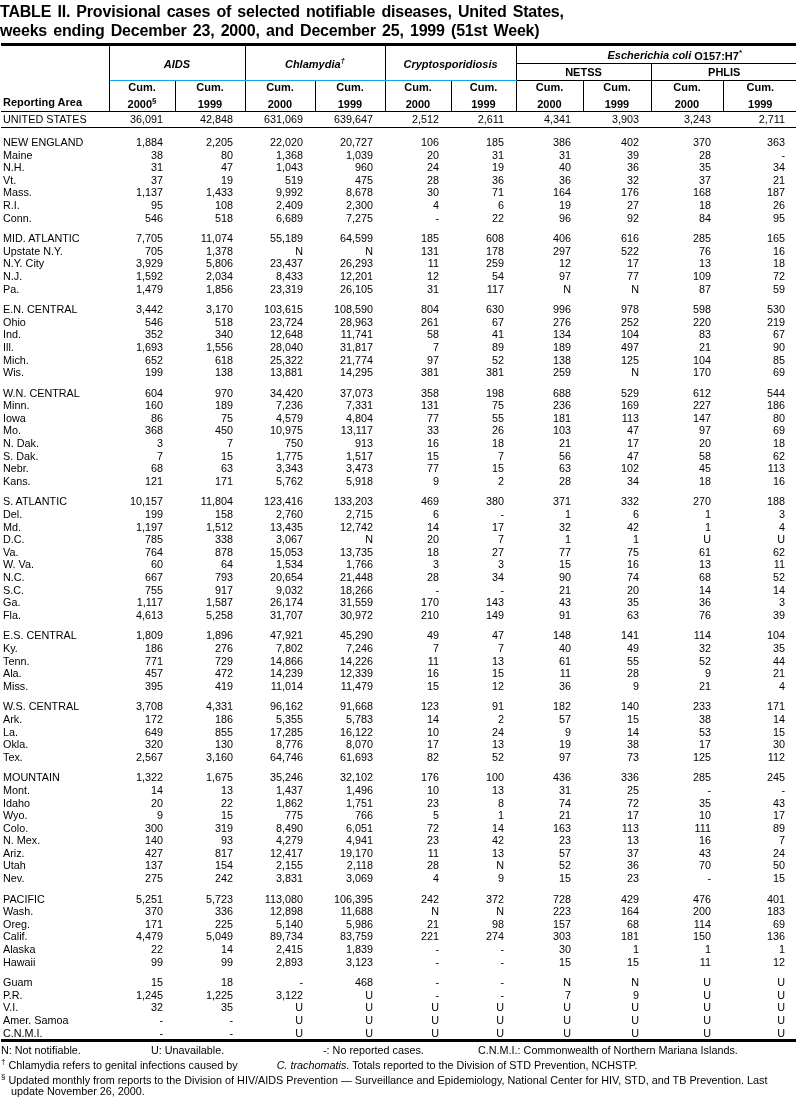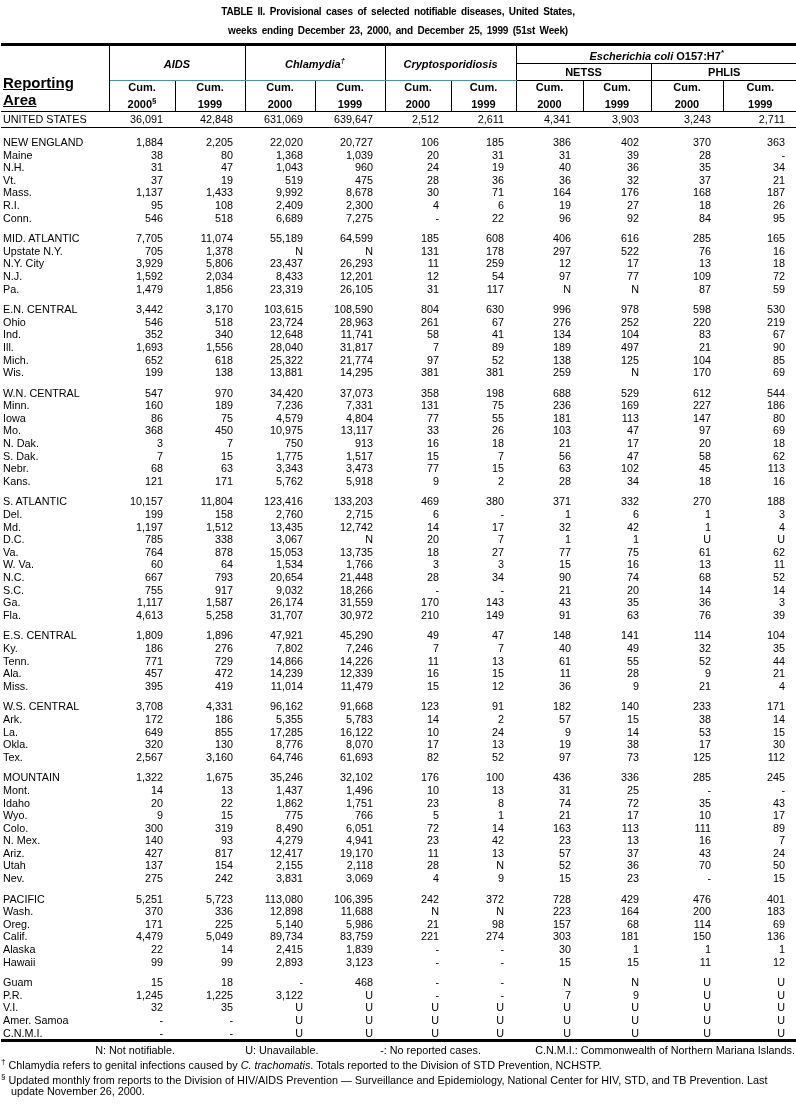--- a/index.html
+++ b/index.html
@@ -6,23 +6,23 @@
     margin: 0; padding: 0;
     width: 796px; height: 1113px;
     overflow: hidden;
     background: #ffffff;
     color: #000000;
     font-family: "Liberation Sans", "DejaVu Sans", sans-serif;
   }
   .page { width: 796px; }
 
   .title {
-    text-align: center;
+    text-align: left;
     font-weight: bold;
-    font-size: 10px;
+    font-size: 16px;
     line-height: 19px;
     padding-top: 2px;
     letter-spacing: -0.2px;
     word-spacing: 2px;
   }
 
   table.main {
     width: 794px;
     margin: 3px 1px 0 1px;
     border-collapse: collapse;
@@ -31,22 +31,21 @@
     border-bottom: 3px solid #000;
   }
 
   
   thead th { font-weight: bold; font-size: 11px; padding: 0; text-align: center; vertical-align: middle; }
   th.reporting {
     text-align: left; vertical-align: bottom;
     padding: 0 0 3px 2px;
     border-right: 1px solid #000;
     border-bottom: 1.5px solid #000;
-    font-size: 15px;
-    text-decoration: underline;
+    font-size: 11px;
   }
   th.group { border-bottom: 1px solid #0ea5e9; height: 17px; font-style: italic; }
   th.bl { border-left: 1px solid #000; }
   th.ecoli { border-bottom: 1px solid #000; border-left: 1px solid #000; height: 17px; font-size: 11px; }
   th.subgroup { border-bottom: 1px solid #000; height: 16px; margin-left: 32px; }
   th.cum {
     border-left: 1px solid #000;
     border-bottom: 1.5px solid #000;
     height: 30px;
     font-size: 11px; line-height: 13px;
@@ -66,27 +65,27 @@
   tr.row-total td { height: 15px; border-bottom: 1px solid #000; vertical-align: middle; }
   tr.spacer td { height: 8px; line-height: 8px; }
 
   
   .footnotes {
     margin: 0 1px;
     padding-top: 2px;
     font-size: 10.8px;
     line-height: 12px;
   }
-  .legend { display: flex; justify-content: flex-end; }
+  .legend { display: flex; }
   .legend .l1 { width: 150px; }
   .legend .l2 { width: 135px; }
-  .legend .l3 { width: 155px; }
+  .legend .l3 { width: 155px; margin-left: 37px; }
   .note { margin-left: 10px; text-indent: -10px; }
   .note .marker { font-size: 8px; vertical-align: super; }
-  .italic { font-style: italic; }
+  .italic { font-style: italic; margin-left: 36px; }
 </style>
 </head>
 <body>
 
 <div class="page">
 
   <div class="title">
     <div>TABLE II. Provisional cases of selected notifiable diseases, United States,</div>
     <div>weeks ending December 23, 2000, and December 25, 1999 (51st Week)</div>
   </div>
@@ -385,21 +384,21 @@
           <td class="num">259</td>
           <td class="num">N</td>
           <td class="num">170</td>
           <td class="num">69</td>
         </tr>
         <tr class="spacer">
           <td colspan="11"></td>
         </tr>
         <tr>
           <td class="area">W.N. CENTRAL</td>
-          <td class="num">547</td>
+          <td class="num">604</td>
           <td class="num">970</td>
           <td class="num">34,420</td>
           <td class="num">37,073</td>
           <td class="num">358</td>
           <td class="num">198</td>
           <td class="num">688</td>
           <td class="num">529</td>
           <td class="num">612</td>
           <td class="num">544</td>
         </tr>

